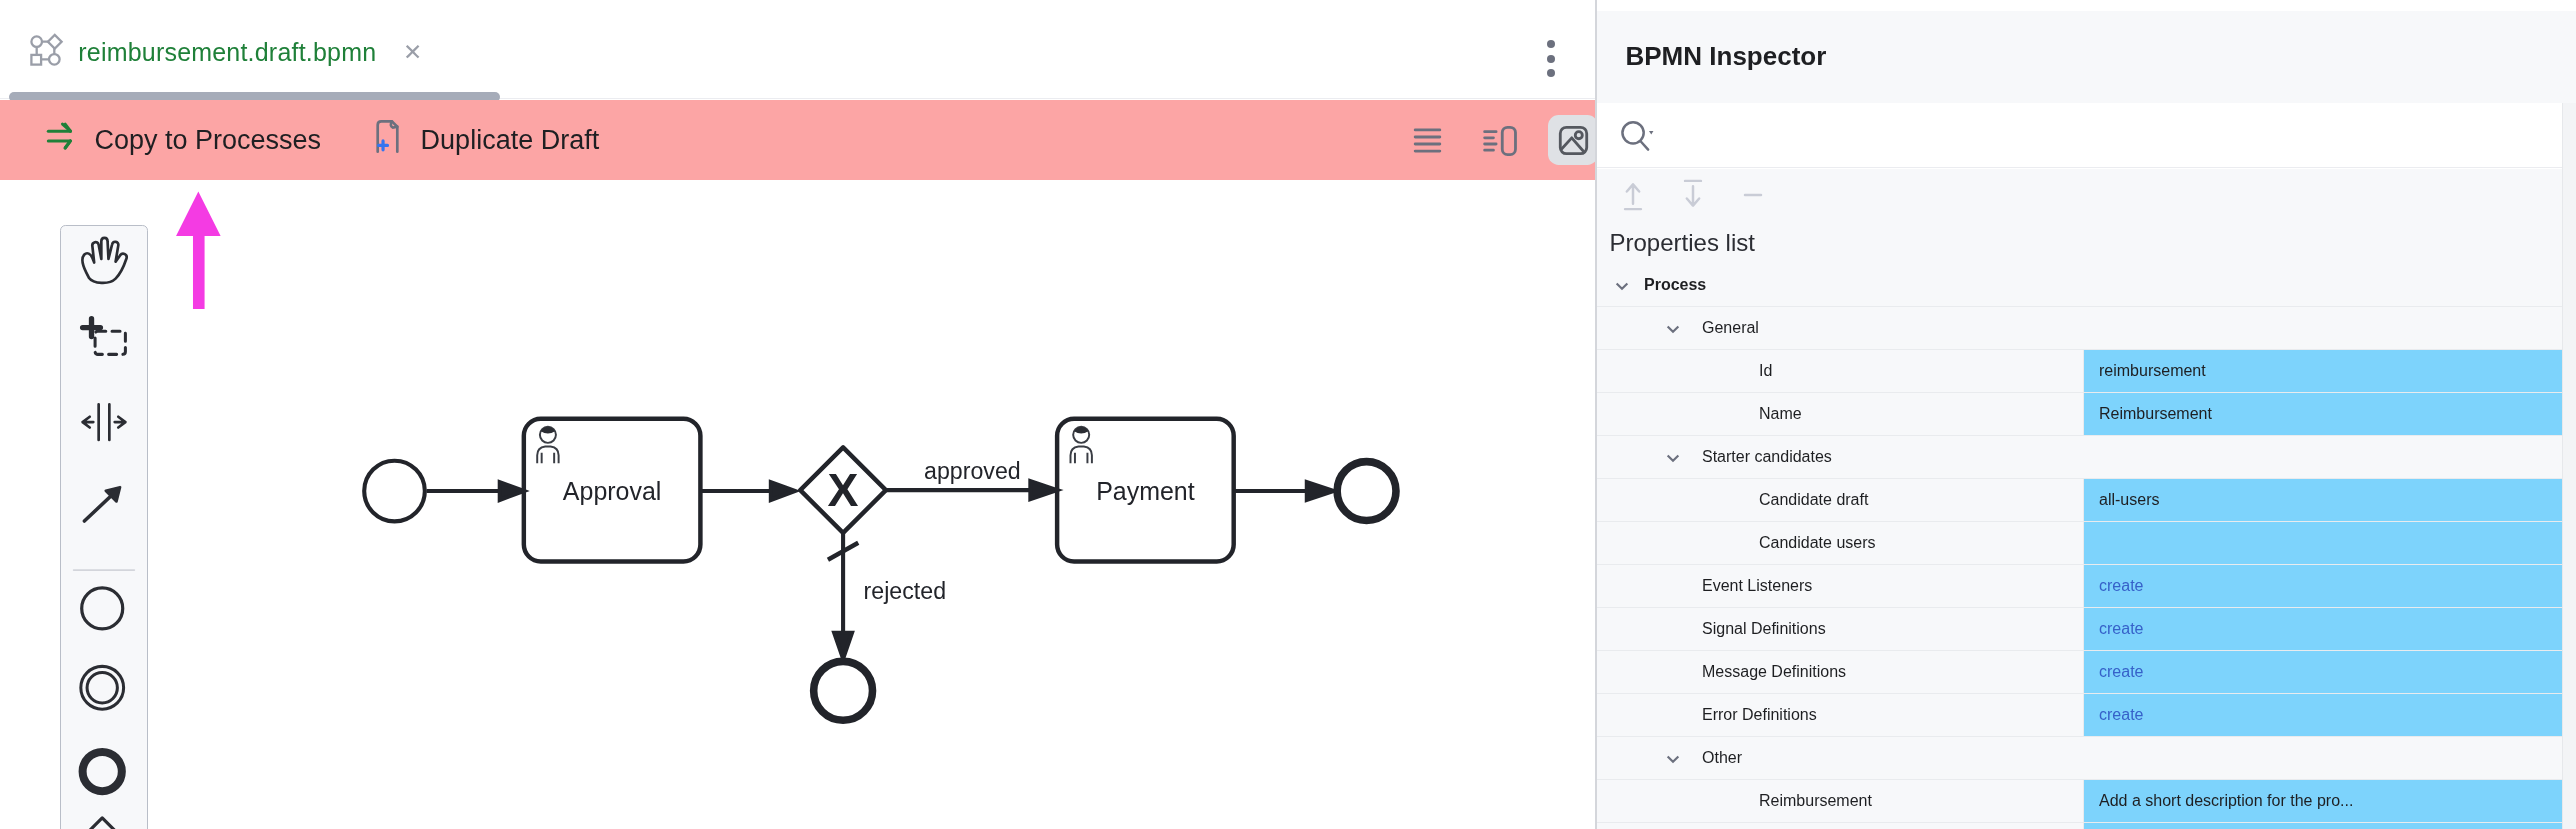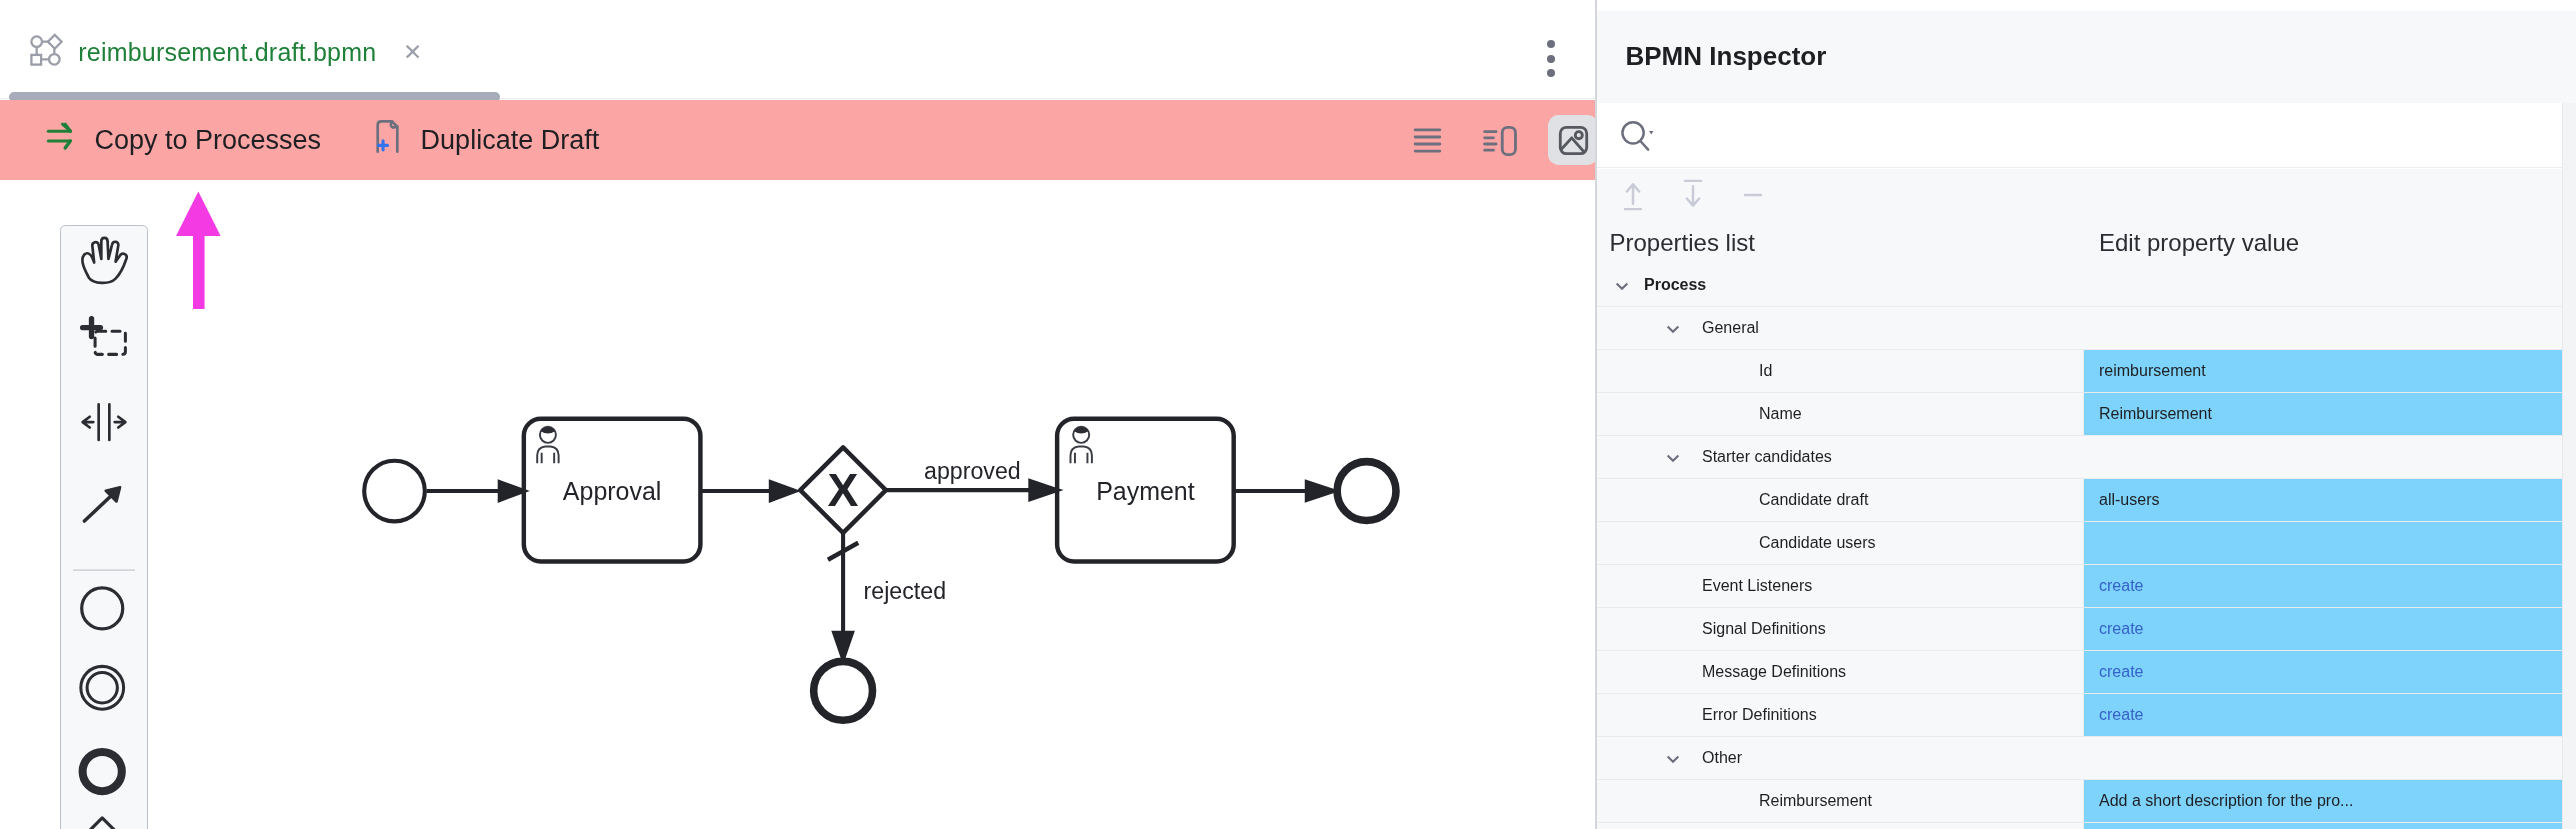--- a/index.html
+++ b/index.html
@@ -276,21 +276,20 @@
     </span>
     <span class="action">
       <svg width="30" height="36" viewBox="0 0 34 40" stroke="#C9CCD6" stroke-width="3" stroke-linecap="round">
         <path d="M8 20 H26"></path>
       </svg>
     </span>
   </div>
 
   <div class="abs thead">
     <span class="c1">Properties list</span>
-    <span class="c2">Edit property value</span>
   </div>
 
   <div class="abs rows">
       <div class="prow group">
         <span class="chev" style="left: 16px;"><svg width="18" height="14.3" viewBox="0 0 20 16" fill="none">
             <polyline points="4,5 10,11 16,5" stroke="#6C707E" stroke-width="2.4"></polyline>
           </svg></span>
         <span class="lab w700" style="left: 47px;">Process</span>
       </div>
       <div class="prow group">

